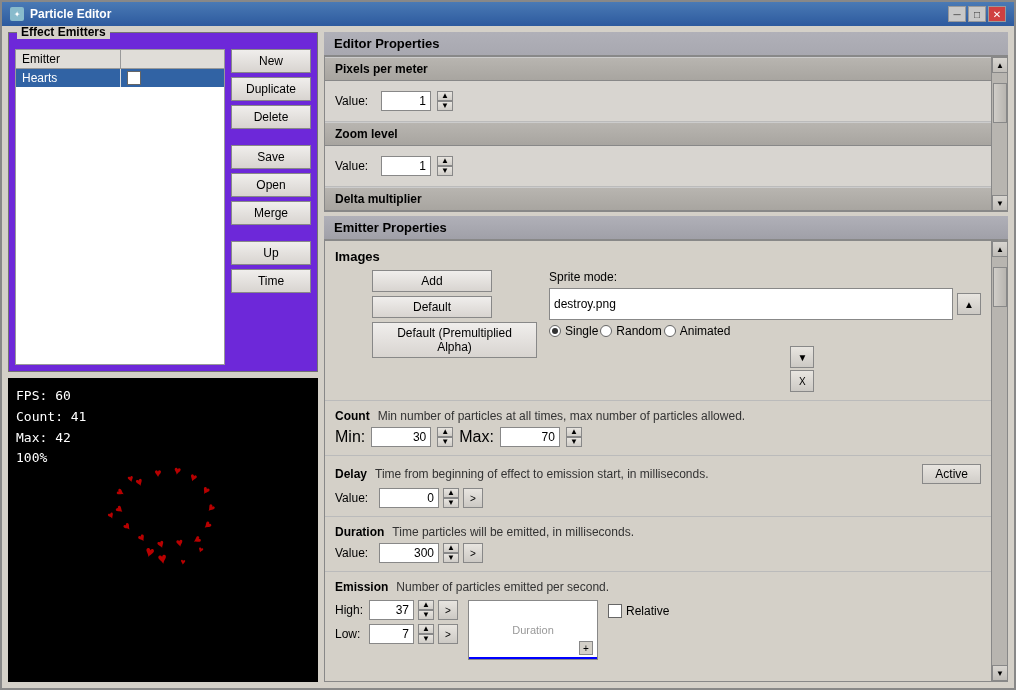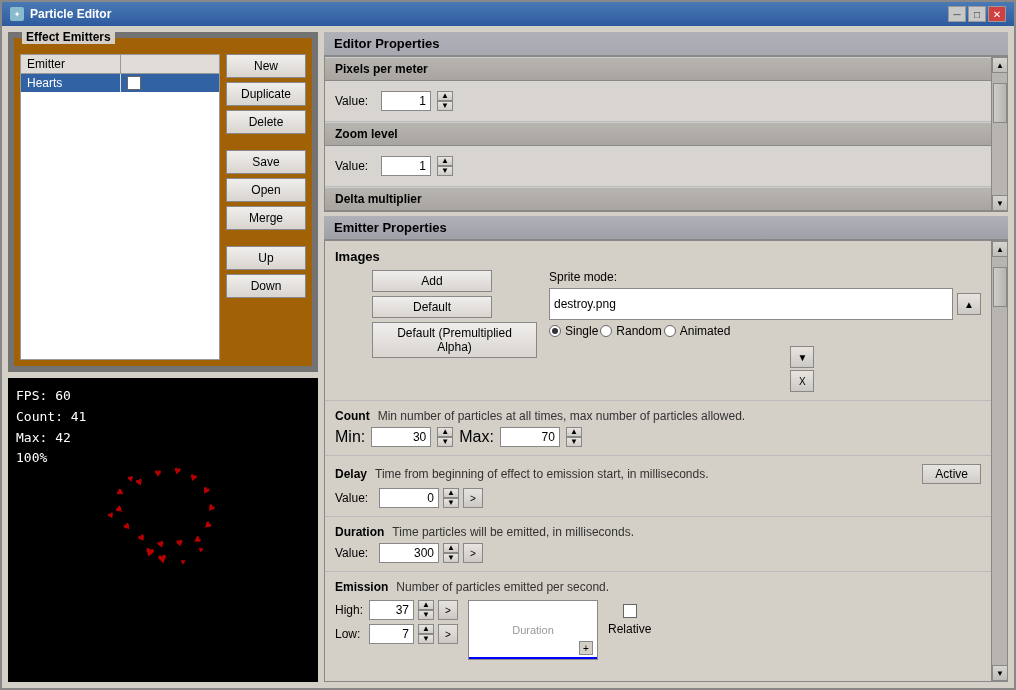--- a/index.html
+++ b/index.html
@@ -74,22 +74,22 @@
       gap: 6px;
     }
     .left-panel {
       width: 310px;
       display: flex;
       flex-direction: column;
       gap: 6px;
       flex-shrink: 0;
     }
     .group-box {
-      border: 6px solid #737373;
-      background: #a16207;
+      border: 1px solid #737373;
+      background: #6d28d9;
       position: relative;
     }
     .group-box-title {
       position: absolute;
       top: -8px;
       left: 8px;
       background: #d4d0c8;
       padding: 0 4px;
       font-weight: bold;
       font-size: 12px;
@@ -436,21 +436,20 @@
       justify-content: center;
       font-size: 10px;
       cursor: pointer;
     }
     .relative-check {
       display: flex;
       align-items: center;
       gap: 4px;
       font-size: 12px;
       margin-top: 4px;
-      flex-direction: column;
     }
     .checkbox {
       width: 14px;
       height: 14px;
       border: 1px solid #666;
       background: white;
     }
     .right-scrollbar {
       width: 16px;
       background: #c8c5c0;
@@ -565,21 +564,21 @@
           <div class="emitters-buttons">
             <button class="btn">New</button>
             <button class="btn">Duplicate</button>
             <button class="btn">Delete</button>
             <div class="btn-spacer"></div>
             <button class="btn">Save</button>
             <button class="btn">Open</button>
             <button class="btn">Merge</button>
             <div class="btn-spacer"></div>
             <button class="btn">Up</button>
-            <button class="btn">Down</button>
+            <button class="btn">Time</button>
           </div>
         </div>
       </div>
 
       <div class="preview-area">
         <div class="preview-stats">
           <div>FPS: 60</div>
           <div>Count: 41</div>
           <div>Max: 42</div>
           <div>100%</div>

